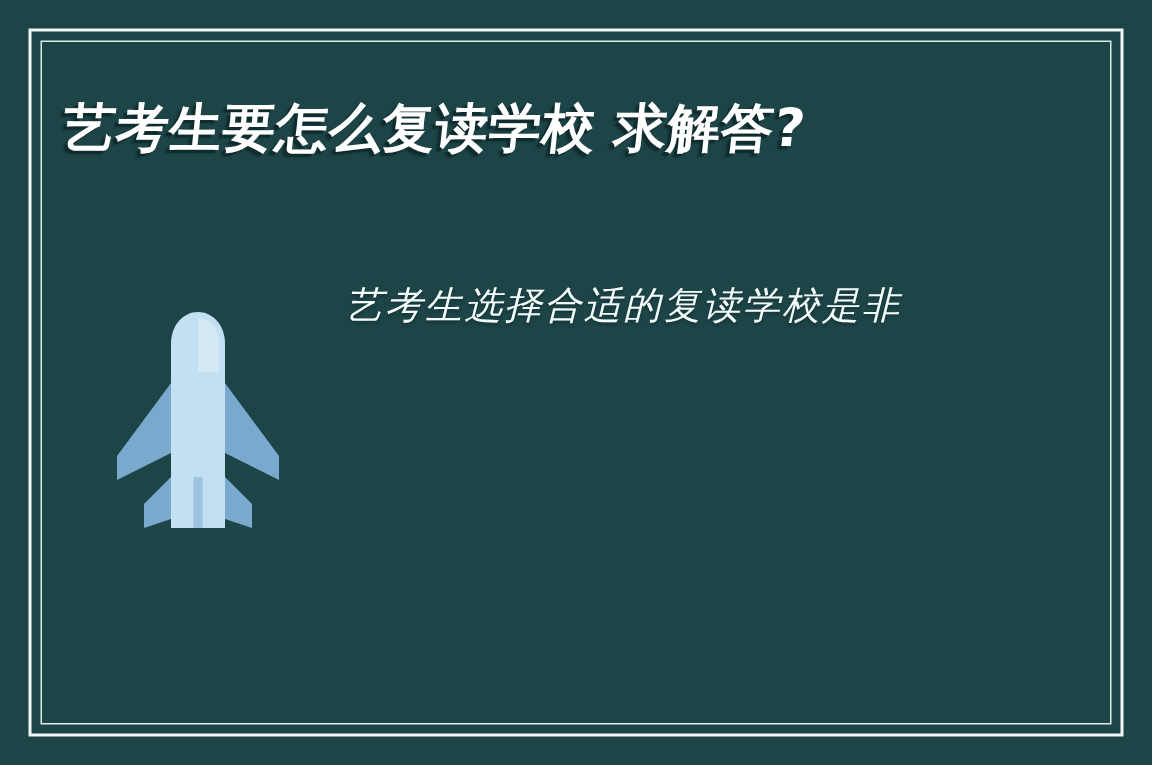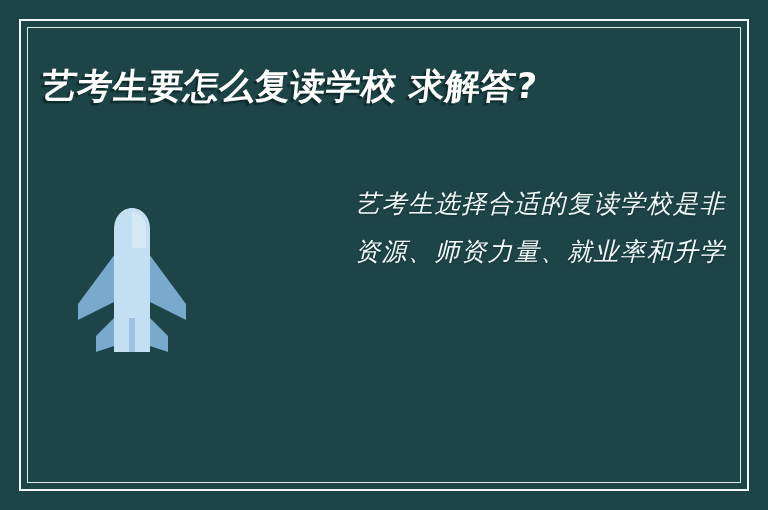--- a/index.html
+++ b/index.html
@@ -65,21 +65,20 @@
 
   
   .content {
     position: absolute;
     left: 42px;
     top: 180px;
     right: 42px;
     bottom: 40px;
     display: flex;
     align-items: flex-start;
-    text-align: right;
   }
 
   
   .illustration {
     width: 180px;
     flex: 0 0 180px;
     display: flex;
     justify-content: center;
     padding-top: 28px;
   }
@@ -133,17 +132,16 @@
         <path d="M58,0 C68,0 76,9 76,21 L76,120 L76,144 L40,144 L40,120 L40,21 C40,9 48,0 58,0 Z" fill="#c3e0f2"></path>
 
         <rect x="55" y="110" width="6" height="34" fill="#9cc4e0"></rect>
 
         <path d="M58,4 C66,4 72,11 72,21 L72,40 L58,40 Z" fill="#d4e9f6"></path>
       </svg>
     </div>
 
     <div class="body-copy">
       <div class="body-line">艺考生选择合适的复读学校是非</div>
-      <div class="body-line">资源、师资力量、就业率和升学</div>
     </div>
 
   </div>
 </div>
 
 </body></html>

